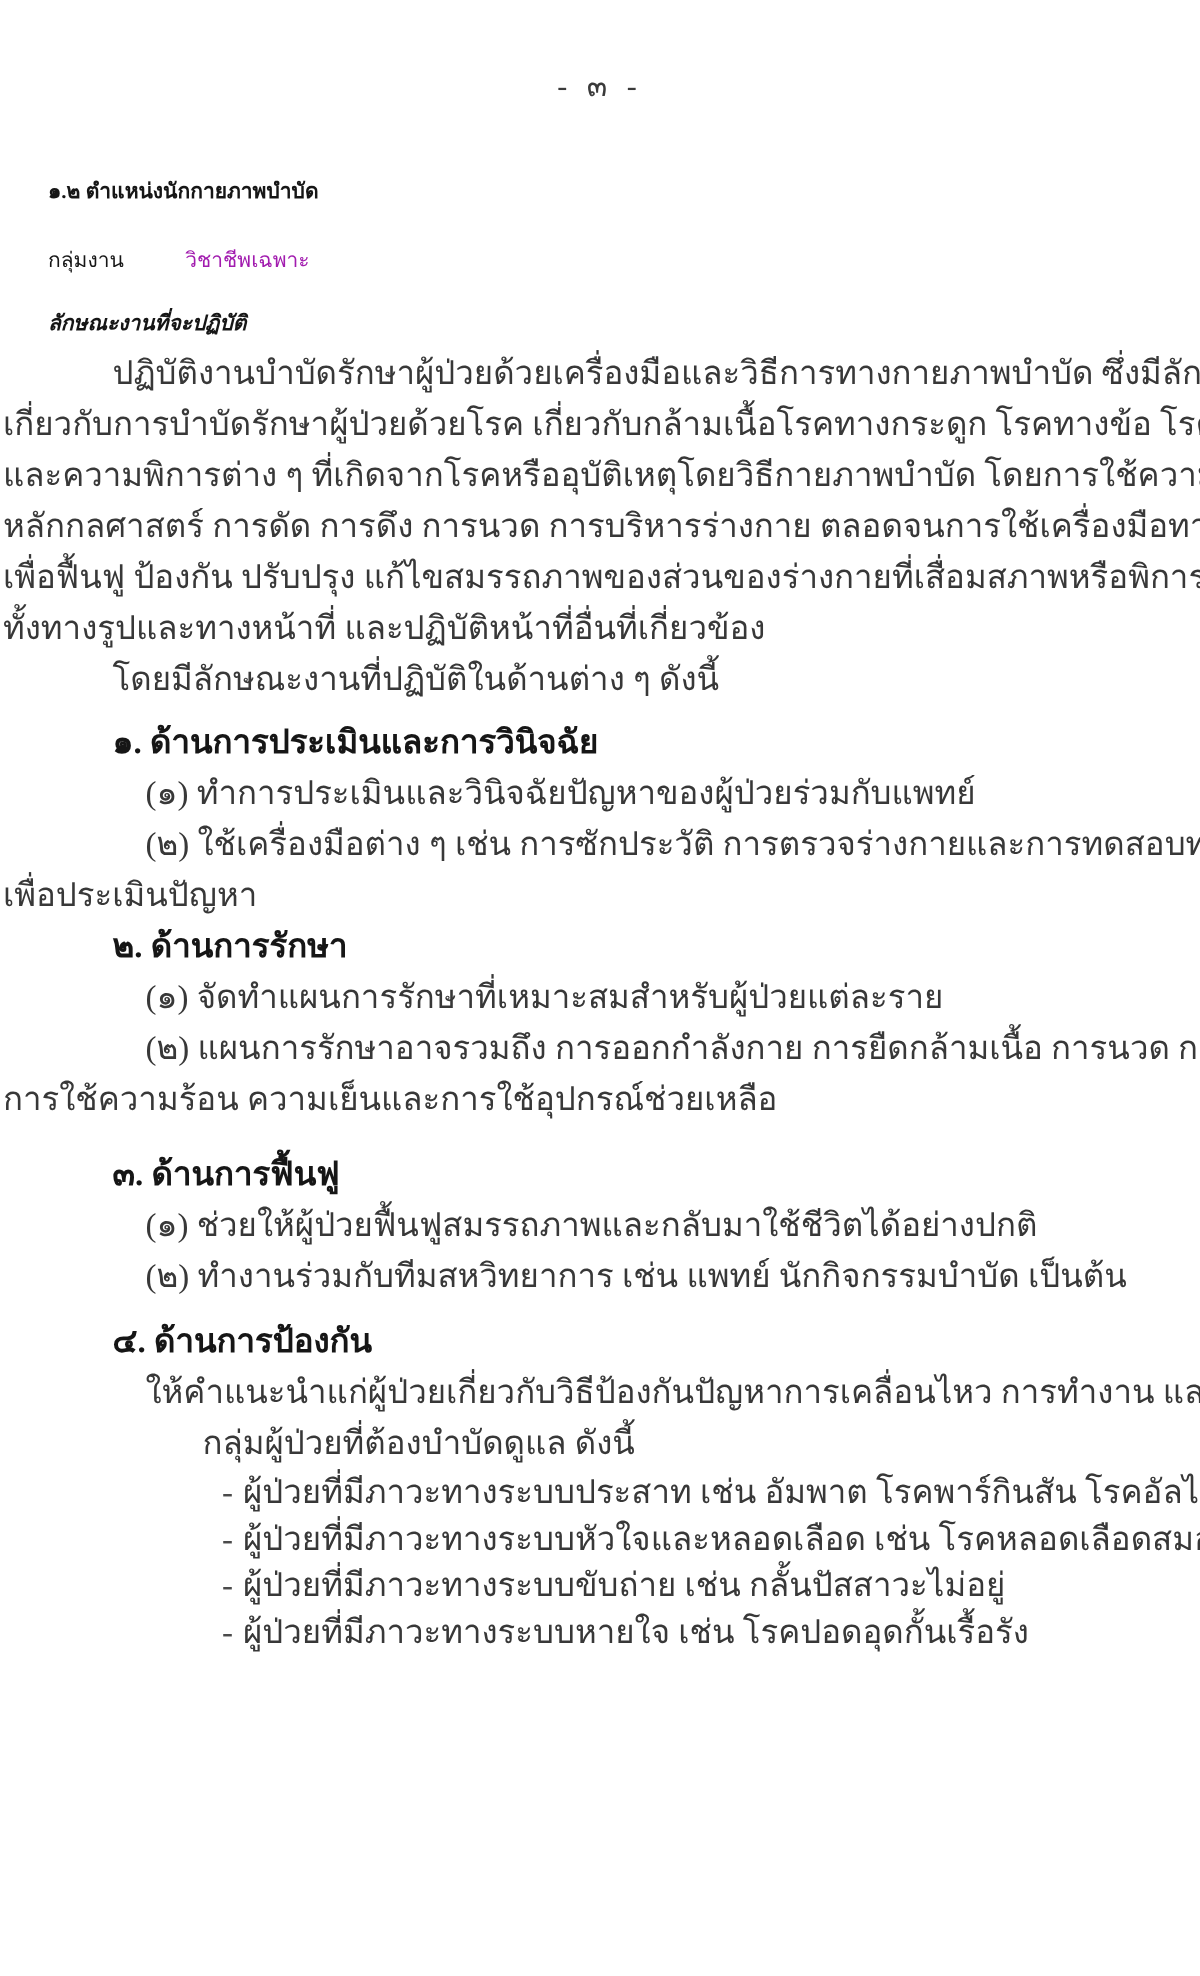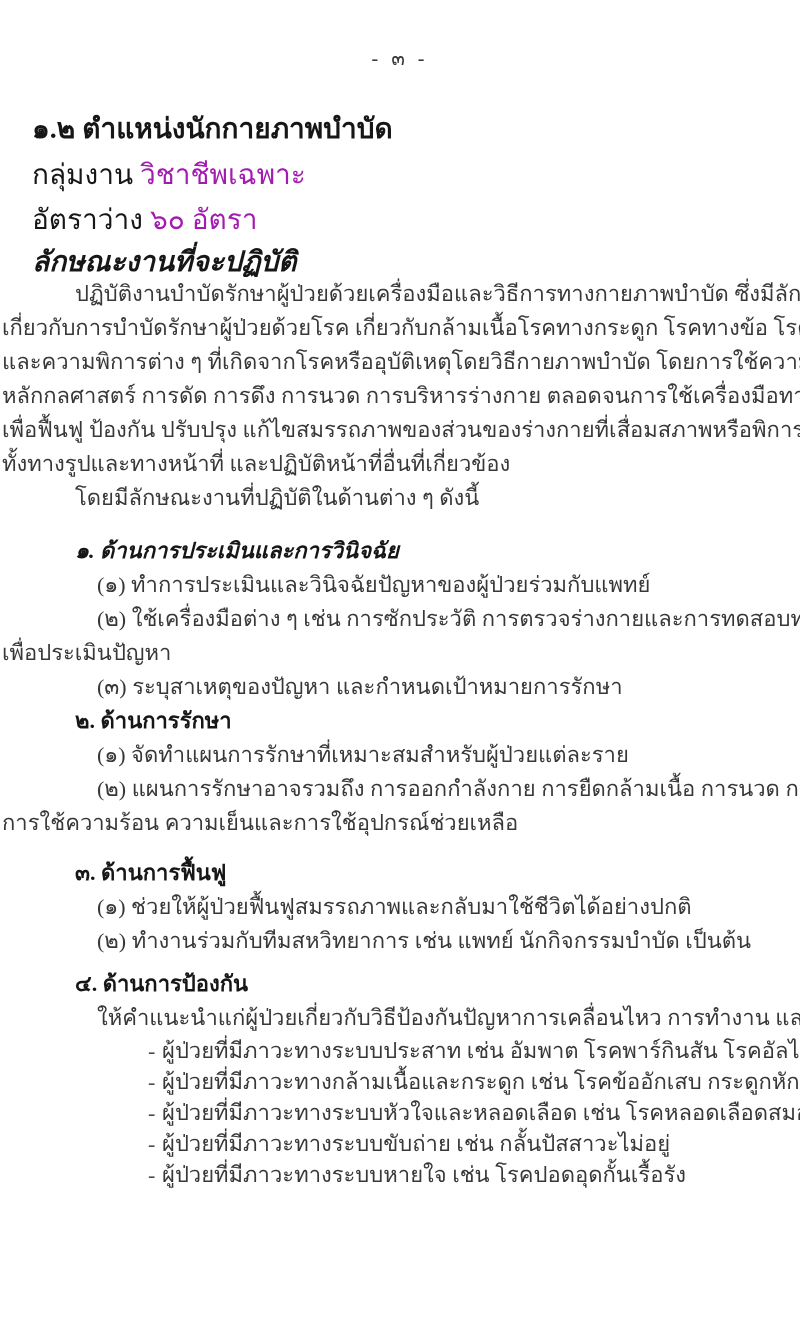--- a/index.html
+++ b/index.html
@@ -11,30 +11,30 @@
     padding:0; box-sizing:border-box;
     overflow:hidden;
   }
   .pageno {
     margin-top:46px;
     text-align:center;
     font-size:20px; line-height:24px;
     color:#3a3a3a; letter-spacing:4px;
   }
   .line { font-size:22px; line-height:34px; white-space:nowrap; padding-left:2px; }
-  .hdr  { font-size:28px; line-height:30px; white-space:nowrap; padding-left:2px; }
+  .hdr  { font-size:14px; line-height:30px; white-space:nowrap; padding-left:2px; }
   .b { font-weight:bold; color:#161616; }
   .pos-title { margin-top:44px; margin-left:30px; }
   .field-row { margin-left:30px; }
   .field-row .flabel { display:inline-block; min-width:88px; font-weight:normal; color:#161616; }
   .field-row .fvalue { color:#a21caf; }
   .mt16 { margin-top:16px; }
   .mt15 { margin-top:15px; }
   .mt12 { margin-top:12px;font-style:italic; }
-  .mt4  { margin-top:19px;font-style:italic; }
+  .mt4  { margin-top:8px; }
   .mt2  { margin-top:16px; }
   .mt9  { margin-top:9px; }
   .l-flush  { margin-left:0; }
   .l-indent { margin-left:73px; }
   .l-item   { margin-left:95px; }
   .l-group  { margin-left:133px; }
   .l-bullet { margin-left:146px; line-height:31px; color:#383838; }
   .l-bullet .dash { display:inline-block; width:14px; color:#4a4a4a; }
   .body-text { color:#383838; }
 </style>
@@ -45,67 +45,60 @@
 
   <div class="pageno">- ๓ -</div>
 
   <div class="hdr b pos-title">๑.๒ ตำแหน่งนักกายภาพบำบัด</div>
 
   <div class="hdr field-row mt16">
     <span class="flabel">กลุ่มงาน</span>
     <span class="fvalue">วิชาชีพเฉพาะ</span>
   </div>
 
-  <div class="hdr field-row mt15">
-    <span class="flabel">อัตราว่าง</span>
-    <span class="fvalue">๖๐ อัตรา</span>
-  </div>
 
   <div class="hdr b mt12" style="margin-left:30px">ลักษณะงานที่จะปฏิบัติ</div>
 
   <div>
     <div class="line body-text l-indent">ปฏิบัติงานบำบัดรักษาผู้ป่วยด้วยเครื่องมือและวิธีการทางกายภาพบำบัด ซึ่งมีลักษณะงานที่ปฏิบัติ</div>
     <div class="line body-text l-flush">เกี่ยวกับการบำบัดรักษาผู้ป่วยด้วยโรค เกี่ยวกับกล้ามเนื้อโรคทางกระดูก โรคทางข้อ โรคทางระบบประสาท</div>
     <div class="line body-text l-flush">และความพิการต่าง ๆ ที่เกิดจากโรคหรืออุบัติเหตุโดยวิธีกายภาพบำบัด โดยการใช้ความร้อน แสง เสียง ไฟฟ้า</div>
     <div class="line body-text l-flush">หลักกลศาสตร์ การดัด การดึง การนวด การบริหารร่างกาย ตลอดจนการใช้เครื่องมือทางกายภาพชนิดต่าง ๆ</div>
     <div class="line body-text l-flush">เพื่อฟื้นฟู ป้องกัน ปรับปรุง แก้ไขสมรรถภาพของส่วนของร่างกายที่เสื่อมสภาพหรือพิการ ให้กลับคืนดี</div>
     <div class="line body-text l-flush">ทั้งทางรูปและทางหน้าที่ และปฏิบัติหน้าที่อื่นที่เกี่ยวข้อง</div>
     <div class="line body-text l-indent">โดยมีลักษณะงานที่ปฏิบัติในด้านต่าง ๆ ดังนี้</div>
   </div>
 
   <div>
     <div class="line b l-indent mt4">๑. ด้านการประเมินและการวินิจฉัย</div>
     <div class="line body-text l-item">(๑) ทำการประเมินและวินิจฉัยปัญหาของผู้ป่วยร่วมกับแพทย์</div>
     <div class="line body-text l-item">(๒) ใช้เครื่องมือต่าง ๆ เช่น การซักประวัติ การตรวจร่างกายและการทดสอบทางกายภาพ</div>
     <div class="line body-text l-flush">เพื่อประเมินปัญหา</div>
-    <div class="line body-text l-item">(๓) ระบุสาเหตุของปัญหา และกำหนดเป้าหมายการรักษา</div>
   </div>
 
   <div>
     <div class="line b l-indent">๒. ด้านการรักษา</div>
     <div class="line body-text l-item">(๑) จัดทำแผนการรักษาที่เหมาะสมสำหรับผู้ป่วยแต่ละราย</div>
     <div class="line body-text l-item">(๒) แผนการรักษาอาจรวมถึง การออกกำลังกาย การยืดกล้ามเนื้อ การนวด การใช้ไฟฟ้า</div>
     <div class="line body-text l-flush">การใช้ความร้อน ความเย็นและการใช้อุปกรณ์ช่วยเหลือ</div>
   </div>
 
   <div>
     <div class="line b l-indent mt2">๓. ด้านการฟื้นฟู</div>
     <div class="line body-text l-item">(๑) ช่วยให้ผู้ป่วยฟื้นฟูสมรรถภาพและกลับมาใช้ชีวิตได้อย่างปกติ</div>
     <div class="line body-text l-item">(๒) ทำงานร่วมกับทีมสหวิทยาการ เช่น แพทย์ นักกิจกรรมบำบัด เป็นต้น</div>
   </div>
 
   <div>
     <div class="line b l-indent mt9">๔. ด้านการป้องกัน</div>
     <div class="line body-text l-item">ให้คำแนะนำแก่ผู้ป่วยเกี่ยวกับวิธีป้องกันปัญหาการเคลื่อนไหว การทำงาน และการใช้ชีวิตประจำวัน</div>
+    <div class="line body-text l-group">กลุ่มผู้ป่วยที่ต้องบำบัดดูแล ดังนี้</div>
 
     <div class="line l-bullet">
       <span class="dash">-</span><span>ผู้ป่วยที่มีภาวะทางระบบประสาท เช่น อัมพาต โรคพาร์กินสัน โรคอัลไซเมอร์</span>
-    </div>
-    <div class="line l-bullet">
-      <span class="dash">-</span><span>ผู้ป่วยที่มีภาวะทางกล้ามเนื้อและกระดูก เช่น โรคข้ออักเสบ กระดูกหัก</span>
     </div>
     <div class="line l-bullet">
       <span class="dash">-</span><span>ผู้ป่วยที่มีภาวะทางระบบหัวใจและหลอดเลือด เช่น โรคหลอดเลือดสมอง</span>
     </div>
     <div class="line l-bullet">
       <span class="dash">-</span><span>ผู้ป่วยที่มีภาวะทางระบบขับถ่าย เช่น กลั้นปัสสาวะไม่อยู่</span>
     </div>
     <div class="line l-bullet">
       <span class="dash">-</span><span>ผู้ป่วยที่มีภาวะทางระบบหายใจ เช่น โรคปอดอุดกั้นเรื้อรัง</span>
     </div>

